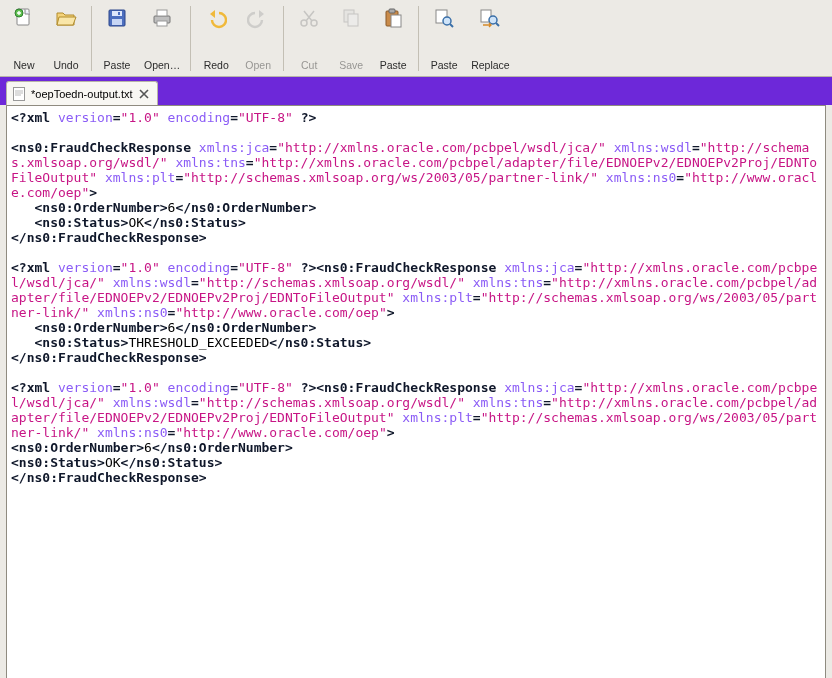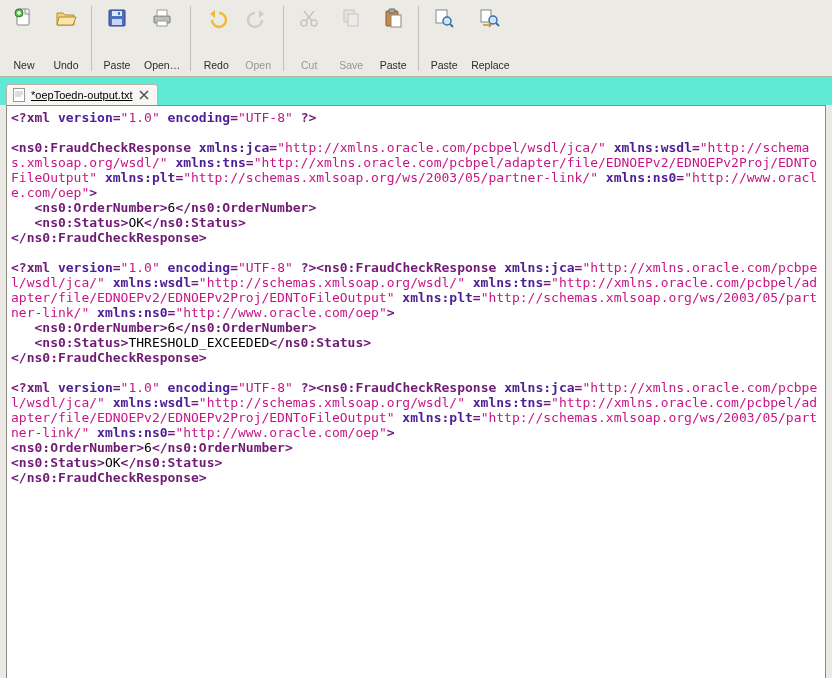--- a/index.html
+++ b/index.html
@@ -32,26 +32,24 @@
     border: 1px solid transparent;
     border-radius: 2px;
     gap: 28px;
   }
   .tb-btn.disabled { opacity: 0.45; cursor: default; }
   .tb-btn .icon { width: 24px; height: 24px; display:flex; align-items:center; justify-content:center; }
   .tb-btn .lbl { font-size: 10.5px; color:#2c2c2c; margin-top:1px; white-space:nowrap;}
   .tb-sep { width:1px; background:#c3bfb4; margin:3px 3px; align-self:stretch;}
   .tabbar {
     display:flex;
-    align-items:flex-end;
     padding: 4px 6px 0 6px;
     gap:4px;
-    background:#5eead4;
+    background:#6d28d9;
     height:28px;
-    text-decoration:underline;
   }
   .tab {
     display:flex;
     align-items:center;
     gap:6px;
     padding:3px 8px 3px 6px;
     background:#f8f7f3;
     border:1px solid #b8b4a9;
     border-bottom:none;
     border-radius:3px 3px 0 0;
@@ -72,22 +70,22 @@
     overflow:auto;
     padding:4px 4px;
     font-family: "DejaVu Sans Mono","Liberation Mono", monospace;
     font-size: 13px;
     line-height: 15px;
     white-space: pre-wrap;
     word-break: break-all;
     cursor:text;
     letter-spacing:0px;
   }
-  .t-teal { color:#701a75; font-weight:bold; }
-  .t-green{ color:#4c1d95; font-weight:bold; }
+  .t-teal { color:#0f172a; font-weight:bold; }
+  .t-green{ color:#8b5cf6; font-weight:normal; }
   .t-mag  { color:#c71585; }
   .t-black{ color:#000000; }
 </style>
 </head>
 <body>
 
 <div class="toolbar">
 
   <div class="tb-btn">
     <span class="icon">

